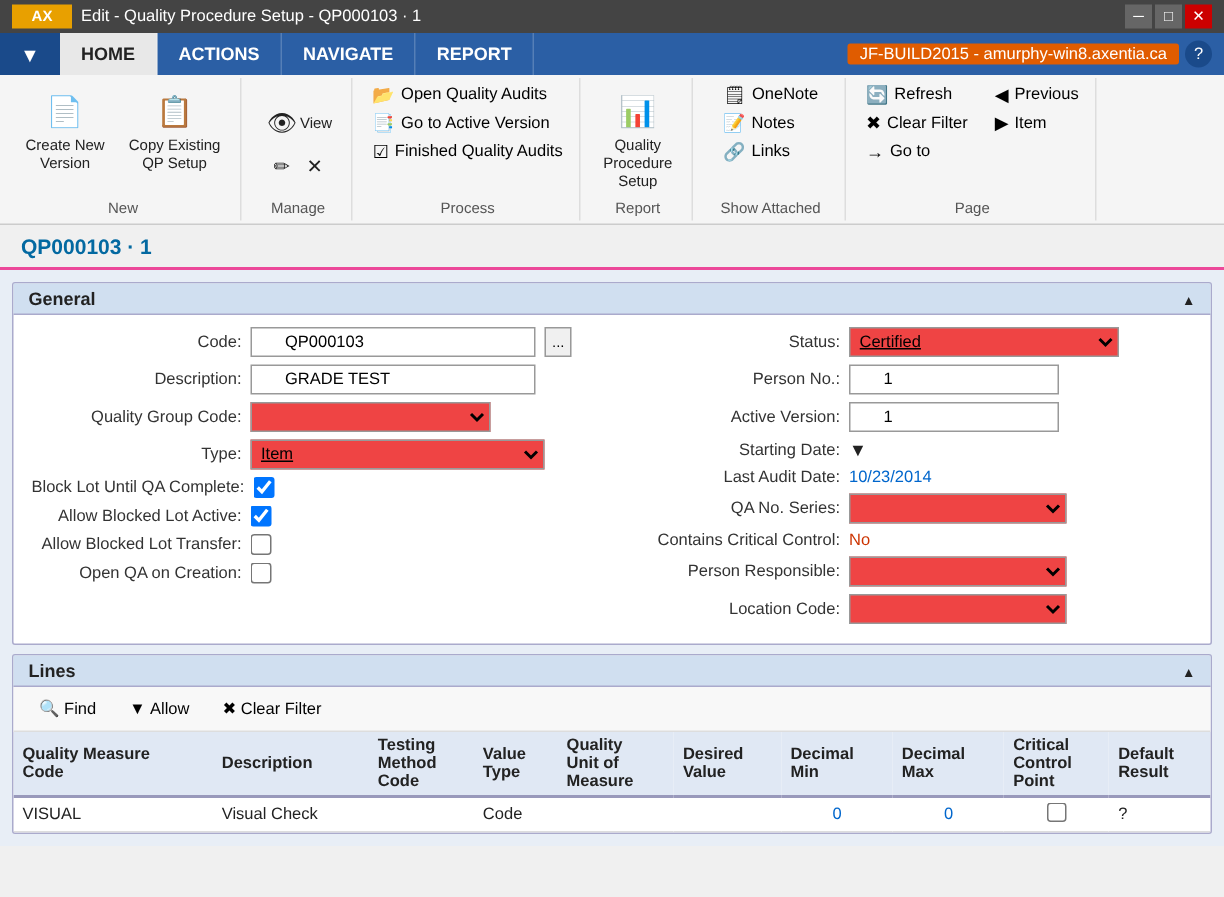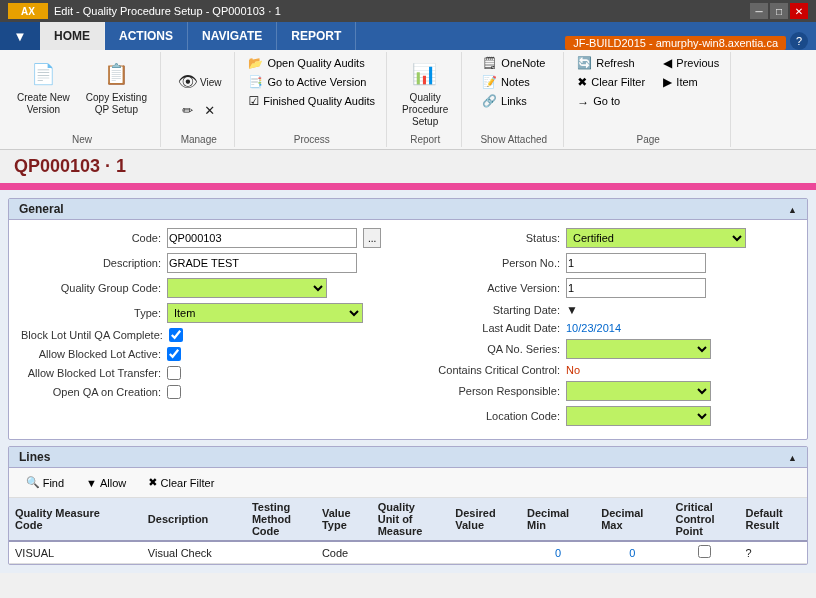--- a/index.html
+++ b/index.html
@@ -21,21 +21,21 @@
     .nav-bar {
       background: #2b5fa5; color: #fff; height: 28px;
       display: flex; align-items: stretch;
     }
     .nav-bar-logo { background: #1a4a8a; width: 40px; display: flex; align-items: center; justify-content: center; color: #fff; font-weight: bold; font-size: 13px; }
     .nav-tab {
       padding: 0 14px; display: flex; align-items: center; cursor: pointer; font-size: 12px; font-weight: 600;
       border-right: 1px solid rgba(255,255,255,0.2);
     }
     .nav-tab.active { background: #e8e8e8; color: #222; }
-    .nav-bar-right { margin-left: auto; display: flex; align-items: flex-end; gap: 4px; padding-right: 8px; font-size: 11px; }
+    .nav-bar-right { margin-left: auto; display: flex; align-items: center; gap: 4px; padding-right: 8px; font-size: 11px; }
     .nav-bar-right .badge { background: #e05c00; color: #fff; padding: 1px 8px; border-radius: 2px; font-size: 11px; }
 
     
     .ribbon {
       background: #f5f5f5; border-bottom: 1px solid #ccc;
       display: flex; align-items: stretch; padding: 2px 4px; gap: 2px; min-height: 80px;
     }
     .ribbon-group {
       display: flex; flex-direction: column; align-items: center;
       border-right: 1px solid #ddd; padding: 2px 6px; min-width: 60px;
@@ -51,46 +51,46 @@
     .ribbon-btn-label { font-size: 10px; line-height: 1.2; margin-top: 2px; white-space: pre-line; }
 
     .ribbon-vertical { display: flex; flex-direction: column; gap: 1px; justify-content: center; }
     .ribbon-row-btn {
       display: flex; align-items: center; gap: 4px; cursor: pointer; padding: 1px 4px;
       font-size: 11px; border: 1px solid transparent; background: transparent; white-space: nowrap;
     }
     .ribbon-row-btn .ri { font-size: 12px; }
 
     
-    .page-header { background: #f0f0f0; padding: 6px 14px; font-size: 18px; font-weight: bold; color: #7f1d1d; border-bottom: 7px solid #ec4899; }
+    .page-header { background: #f0f0f0; padding: 6px 14px; font-size: 14px; font-weight: bold; color: #0369a1; border-bottom: 2px solid #ec4899; }
 
     
     .main-content { background: #e8eef6; padding: 8px; display: flex; flex-direction: column; gap: 6px; }
 
     
     .section { background: #fff; border: 1px solid #aac; border-radius: 2px; }
     .section-header {
       background: #d0dff0; padding: 3px 10px; font-weight: bold; font-size: 12px;
       display: flex; justify-content: space-between; align-items: center;
       border-bottom: 1px solid #aac;
       text-align: center;
     }
     .section-collapse { cursor: pointer; font-size: 12px; }
     .section-body { padding: 8px 12px; }
 
     
     .form-grid { display: grid; grid-template-columns: 1fr 1fr; gap: 0 24px; }
     .form-row { display: flex; align-items: center; margin-bottom: 5px; gap: 6px; }
     .form-label { min-width: 140px; text-align: right; font-size: 11px; color: #333; flex-shrink: 0; }
     .form-input {
-      border: 1px solid #999; padding: 2px 1px; font-size: 11px; height: 20px;
+      border: 1px solid #999; padding: 2px 22px; font-size: 11px; height: 20px;
       background: #fff; outline: none;
     }
     .form-input-wide { width: 190px; }
-    .form-select { border: 1px solid #999; padding: 1px 2px; font-size: 11px; height: 20px; background: #bef264; }
+    .form-select { border: 1px solid #999; padding: 1px 2px; font-size: 11px; height: 20px; background: #ef4444; text-decoration: underline; }
     .form-checkbox { width: 14px; height: 14px; }
     .btn-dots { border: 1px solid #999; background: #f0f0f0; padding: 1px 4px; cursor: pointer; font-size: 10px; height: 20px; }
     .link-blue { color: #0066cc; text-decoration: none; font-size: 11px; }
     .text-no { color: #cc3300; font-size: 11px; }
 
     
     .lines-toolbar { display: flex; align-items: center; gap: 8px; padding: 5px 10px; border-bottom: 1px solid #ddd; background: #f8f8f8; }
     .lines-btn { display: flex; align-items: center; gap: 3px; cursor: pointer; font-size: 11px; padding: 2px 6px; border: 1px solid transparent; background: transparent; }
 
     

